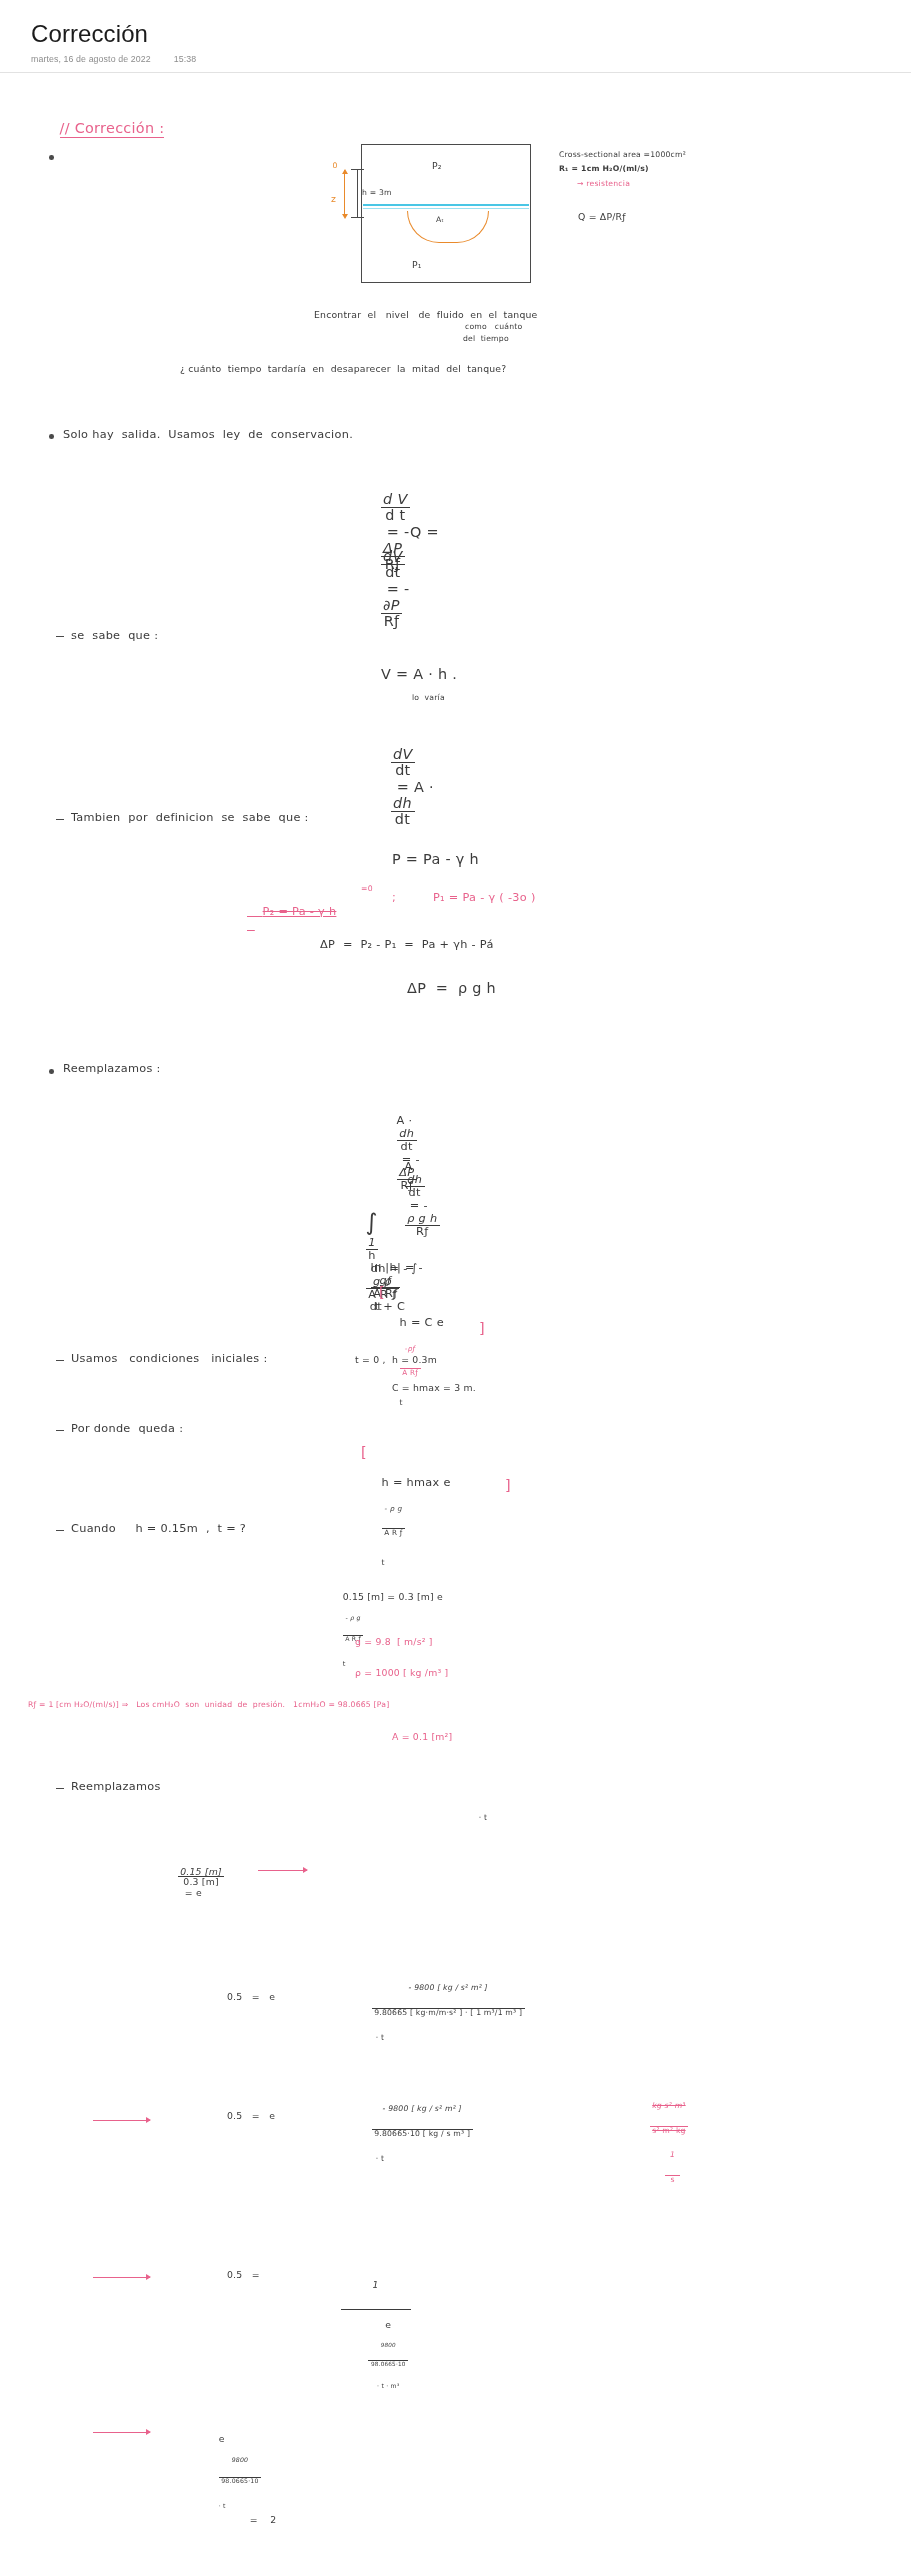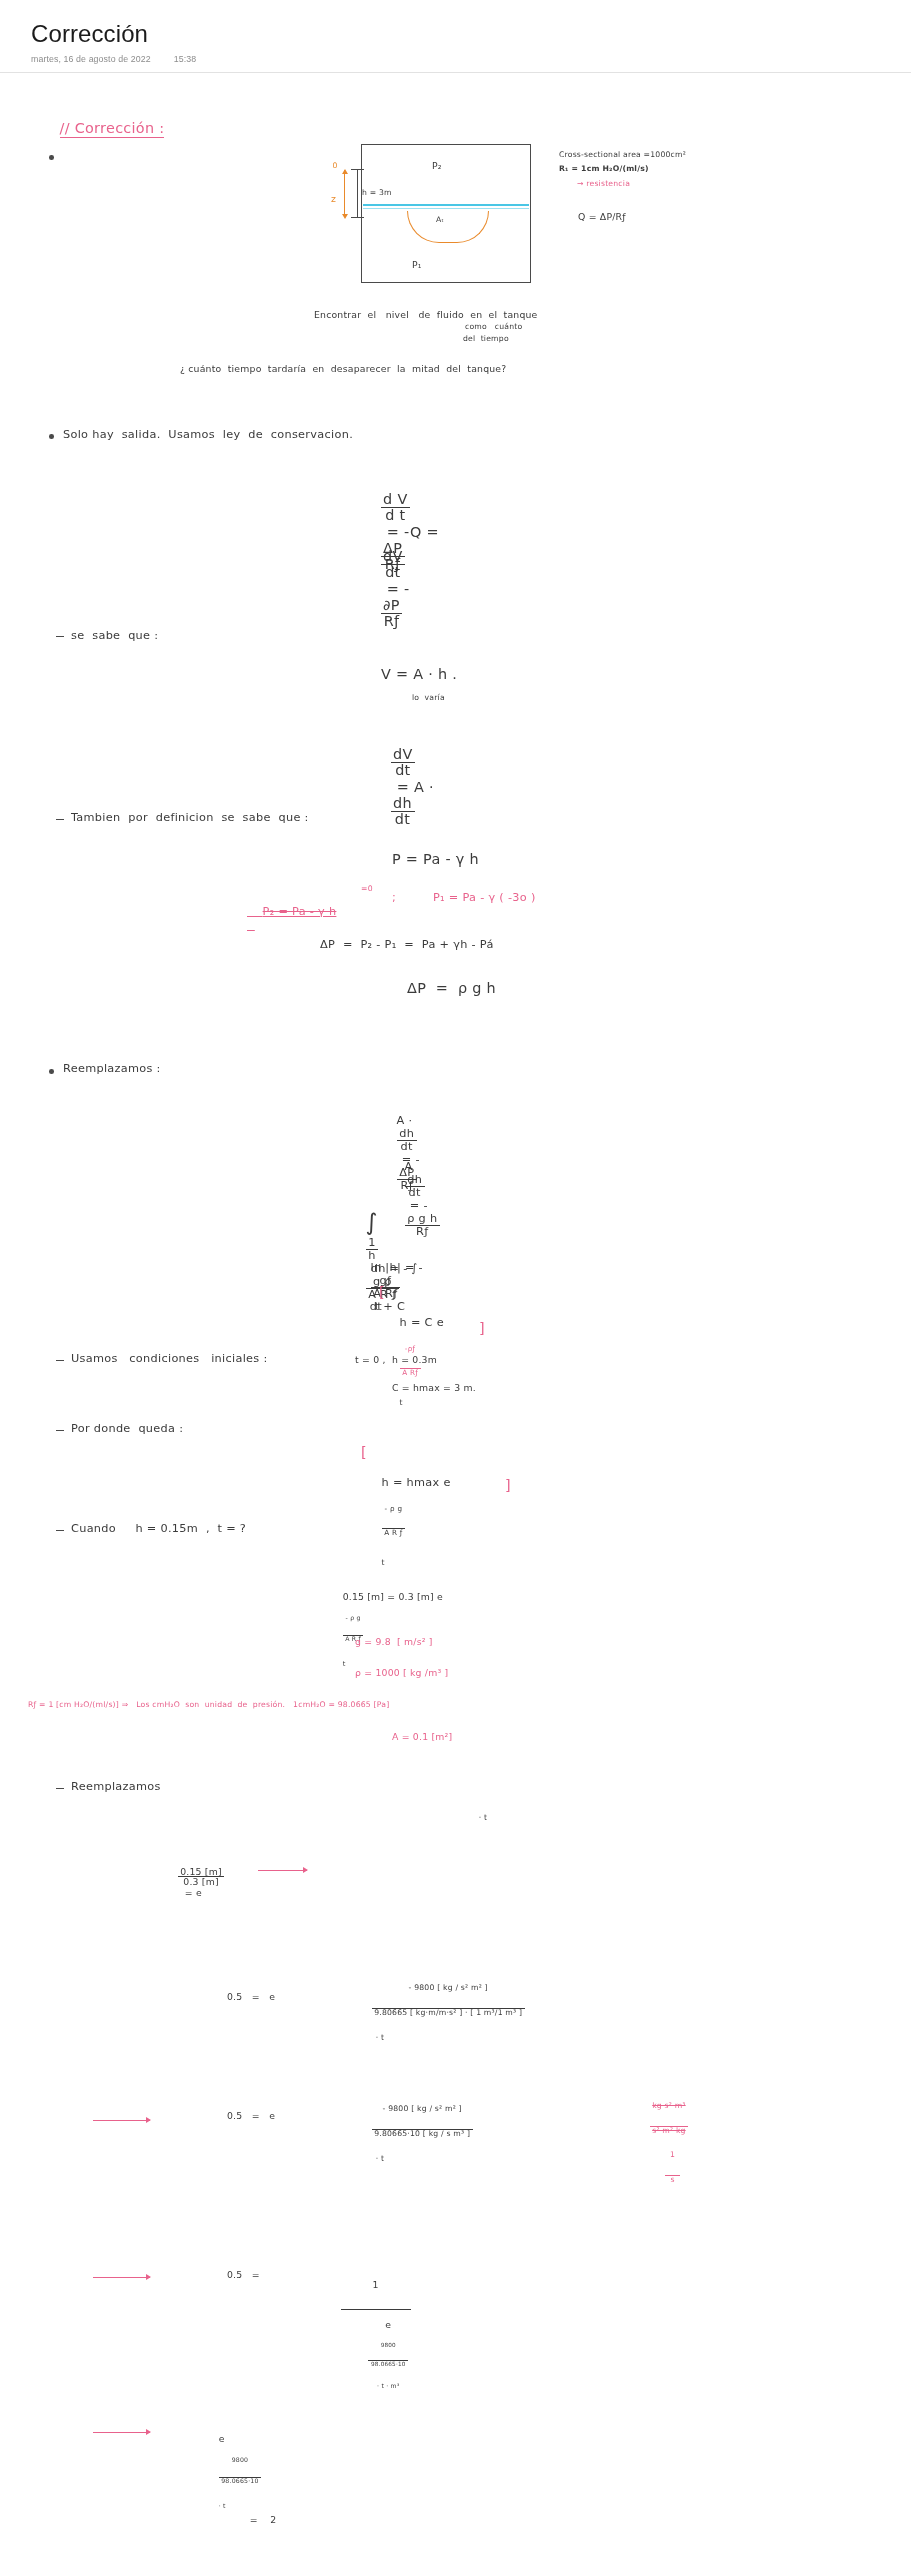--- a/index.html
+++ b/index.html
@@ -71,21 +71,21 @@
     border-bottom:1px solid #e8628c;
     padding-bottom:1px;
   }
   
   .frac{
     display:inline-block;
     text-align:center;
     vertical-align:middle;
     line-height:1.05;
   }
-  .frac .num{ display:block; padding:0 2.6px; }
+  .frac .num{ display:block; padding:0 2.6px;font-style:italic; }
   .frac .den{ display:block; border-top:1px solid currentColor; padding:0 2.6px; }
   .frac.pinkline .den{ border-top-color:#e8628c; }
   
   .diagram{
     position:absolute;
     left:330px; top:139px;
     width:222px; height:170px;
   }
   .tank{
     position:absolute;

